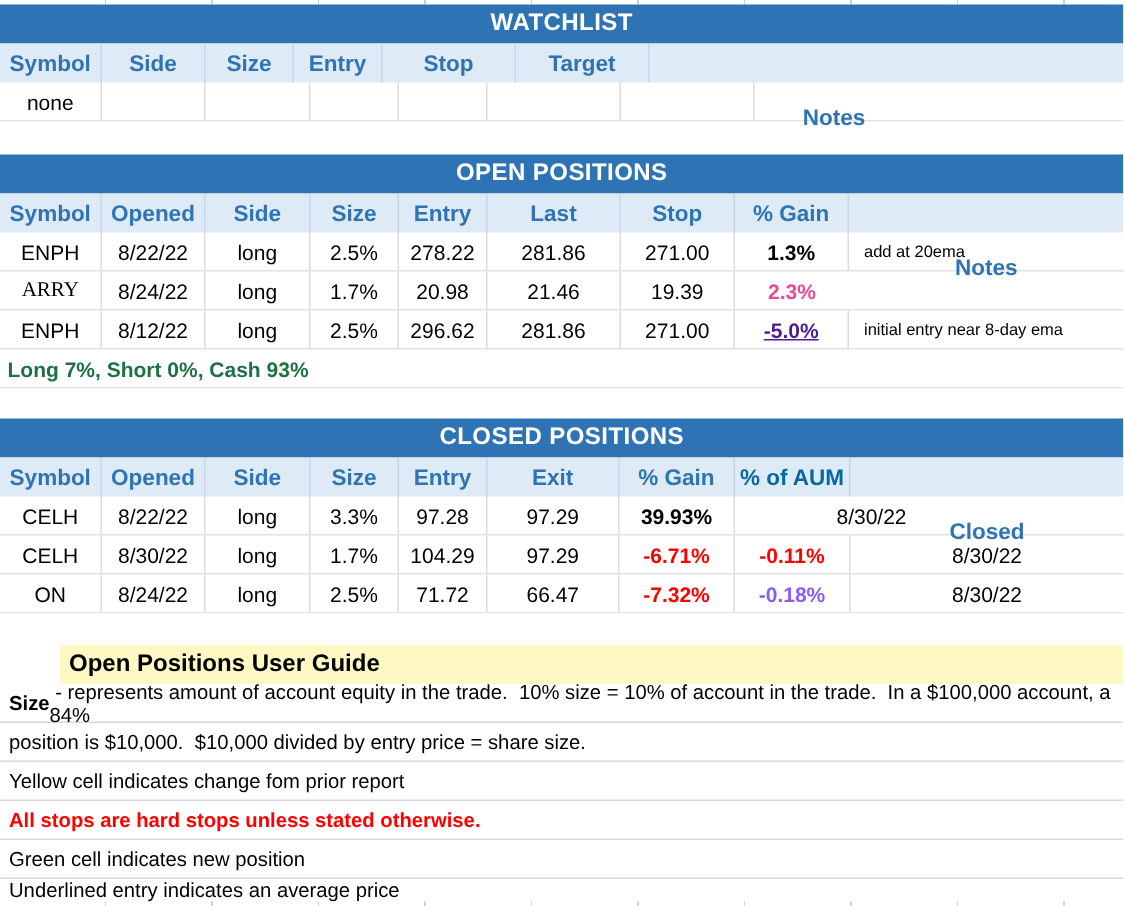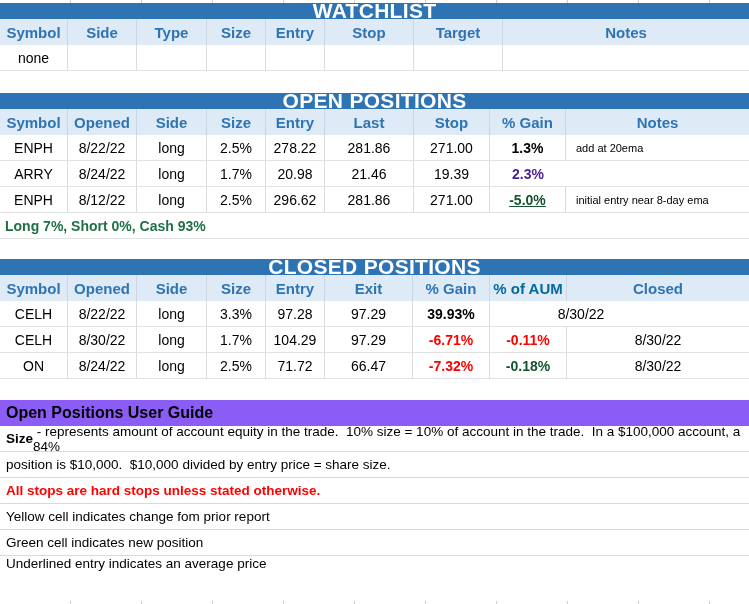--- a/index.html
+++ b/index.html
@@ -9,32 +9,32 @@
     overflow:hidden;
     font-family:"Liberation Sans", sans-serif;
     color:#000;
     background:#fff;
   }
   .strip{
     height:3px;width:749px;background:#fff;
     background-image:repeating-linear-gradient(90deg, transparent 0 70px, #cfcfcf 70px 71px);
   }
   .banner{
-    height:16px;display:flex;align-items:center;justify-content:center;
-    color:#fff;font-weight:bold;font-size:21px;letter-spacing:.3px;
+    height:26px;display:flex;align-items:center;justify-content:center;
+    color:#fff;font-weight:bold;font-size:16px;letter-spacing:.3px;
     box-sizing:border-box;
   }
   .thead{display:flex;height:26px;box-sizing:border-box;}
   .hcell{
     display:flex;align-items:center;justify-content:center;
     font-weight:bold;font-size:15px;
     box-sizing:border-box;height:26px;
     border-right:1px solid #c9d6e8;
   }
-  .hcell:last-child{border-right:none;}
+  .hcell:last-child{border-right:none;margin-top:36px;}
   .trow{display:flex;height:26px;box-sizing:border-box;border-bottom:1px solid #e2e2e2;}
   .tcell{
     display:flex;align-items:center;justify-content:center;
     font-size:14px;box-sizing:border-box;height:100%;
     border-right:1px solid #dcdcdc;
     overflow:hidden;white-space:nowrap;
   }
   .tcell:last-child{border-right:none;}
   .tcell.notes{justify-content:flex-start;padding-left:10px;font-size:11px;}
   .tcell.gain{font-weight:bold;}
@@ -64,21 +64,20 @@
 
 <div class="sheet">
 
   <div class="strip"></div>
 
   <section>
     <div class="banner" style="background: rgb(46, 116, 181);">WATCHLIST</div>
     <div class="thead" id="wl-head" style="background: rgb(222, 234, 246);">
         <div class="hcell" style="flex: 0 0 68px; color: rgb(46, 116, 181);">Symbol</div>
         <div class="hcell" style="flex: 0 0 69px; color: rgb(46, 116, 181);">Side</div>
-        <div class="hcell" style="flex: 0 0 70px; color: rgb(46, 116, 181);">Type</div>
         <div class="hcell" style="flex: 0 0 59px; color: rgb(46, 116, 181);">Size</div>
         <div class="hcell" style="flex: 0 0 59px; color: rgb(46, 116, 181);">Entry</div>
         <div class="hcell" style="flex: 0 0 89px; color: rgb(46, 116, 181);">Stop</div>
         <div class="hcell" style="flex: 0 0 89px; color: rgb(46, 116, 181);">Target</div>
         <div class="hcell" style="flex: 0 0 246px; color: rgb(46, 116, 181);">Notes</div>
       </div>
     <div id="wl-body">
         <div class="trow">
           <div class="tcell" style="flex: 0 0 68px;">none</div>
           <div class="tcell" style="flex: 0 0 69px;"></div>
@@ -113,38 +112,38 @@
           <div class="tcell" style="flex: 0 0 69px;">8/22/22</div>
           <div class="tcell" style="flex: 0 0 70px;">long</div>
           <div class="tcell" style="flex: 0 0 59px;">2.5%</div>
           <div class="tcell" style="flex: 0 0 59px;">278.22</div>
           <div class="tcell" style="flex: 0 0 89px;">281.86</div>
           <div class="tcell" style="flex: 0 0 76px;">271.00</div>
           <div class="tcell gain" style="flex: 0 0 76px; color: #000000;">1.3%</div>
           <div class="tcell notes" style="flex: 0 0 183px;">add at 20ema</div>
         </div>
         <div class="trow">
-          <div class="tcell" style="flex: 0 0 68px;">ARRY</div>
+          <div class="tcell" style="flex: 0 0 68px; font-family: Liberation Serif, serif;">ARRY</div>
           <div class="tcell" style="flex: 0 0 69px;">8/24/22</div>
           <div class="tcell" style="flex: 0 0 70px;">long</div>
           <div class="tcell" style="flex: 0 0 59px;">1.7%</div>
           <div class="tcell" style="flex: 0 0 59px;">20.98</div>
           <div class="tcell" style="flex: 0 0 89px;">21.46</div>
           <div class="tcell" style="flex: 0 0 76px;">19.39</div>
-          <div class="tcell gain" style="flex: 0 0 76px; color: #4c1d95;">2.3%</div>
+          <div class="tcell gain" style="flex: 0 0 76px; color: #ec4899;">2.3%</div>
         </div>
         <div class="trow">
           <div class="tcell" style="flex: 0 0 68px;">ENPH</div>
           <div class="tcell" style="flex: 0 0 69px;">8/12/22</div>
           <div class="tcell" style="flex: 0 0 70px;">long</div>
           <div class="tcell" style="flex: 0 0 59px;">2.5%</div>
           <div class="tcell" style="flex: 0 0 59px;">296.62</div>
           <div class="tcell" style="flex: 0 0 89px;">281.86</div>
           <div class="tcell" style="flex: 0 0 76px;">271.00</div>
-          <div class="tcell gain" style="flex: 0 0 76px; color: #14532d; text-decoration: underline;">-5.0%</div>
+          <div class="tcell gain" style="flex: 0 0 76px; color: #4c1d95; text-decoration: underline;">-5.0%</div>
           <div class="tcell notes" style="flex: 0 0 183px; text-align: right;">initial entry near 8-day ema</div>
         </div>
       </div>
     <div class="summary-row" style="color: rgb(30, 113, 69);">Long 7%, Short 0%, Cash 93%</div>
   </section>
 
   <div class="gap" style="height:20px"></div>
 
   <section>
     <div class="banner" style="background: rgb(46, 116, 181);">CLOSED POSITIONS</div>
@@ -182,35 +181,35 @@
           <div class="tcell" style="flex: 0 0 182px;">8/30/22</div>
         </div>
         <div class="trow">
           <div class="tcell" style="flex: 0 0 68px;">ON</div>
           <div class="tcell" style="flex: 0 0 69px;">8/24/22</div>
           <div class="tcell" style="flex: 0 0 70px;">long</div>
           <div class="tcell" style="flex: 0 0 59px;">2.5%</div>
           <div class="tcell" style="flex: 0 0 59px;">71.72</div>
           <div class="tcell" style="flex: 0 0 88px;">66.47</div>
           <div class="tcell gain" style="flex: 0 0 77px; color: rgb(255, 0, 0);">-7.32%</div>
-          <div class="tcell gain" style="flex: 0 0 77px; color: #14532d;">-0.18%</div>
+          <div class="tcell gain" style="flex: 0 0 77px; color: #8b5cf6;">-0.18%</div>
           <div class="tcell" style="flex: 0 0 182px;">8/30/22</div>
         </div>
       </div>
   </section>
 
   <div class="gap" style="height:21px"></div>
 
   <section>
-    <div class="guide-band" style="background: #8b5cf6;">Open Positions User Guide</div>
+    <div class="guide-band" style="background: #fef9c3; margin-left: 40px;">Open Positions User Guide</div>
     <div id="guide-body">
         <div class="gline"><b>Size</b><span> - represents amount of account equity in the trade.  10% size = 10% of account in the trade.  In a $100,000 account, a 84%</span></div>
         <div class="gline"><span>position is $10,000.  $10,000 divided by entry price = share size.</span></div>
+        <div class="gline"><span>Yellow cell indicates change fom prior report</span></div>
         <div class="gline red" style="color: rgb(255, 0, 0);"><span>All stops are hard stops unless stated otherwise.</span></div>
-        <div class="gline"><span>Yellow cell indicates change fom prior report</span></div>
         <div class="gline"><span>Green cell indicates new position</span></div>
         <div class="gline"><span>Underlined entry indicates an average price</span></div>
       </div>
   </section>
 
   <div class="strip" style="position:absolute;left:0;bottom:0;"></div>
 
 </div>
 
 </body></html>

